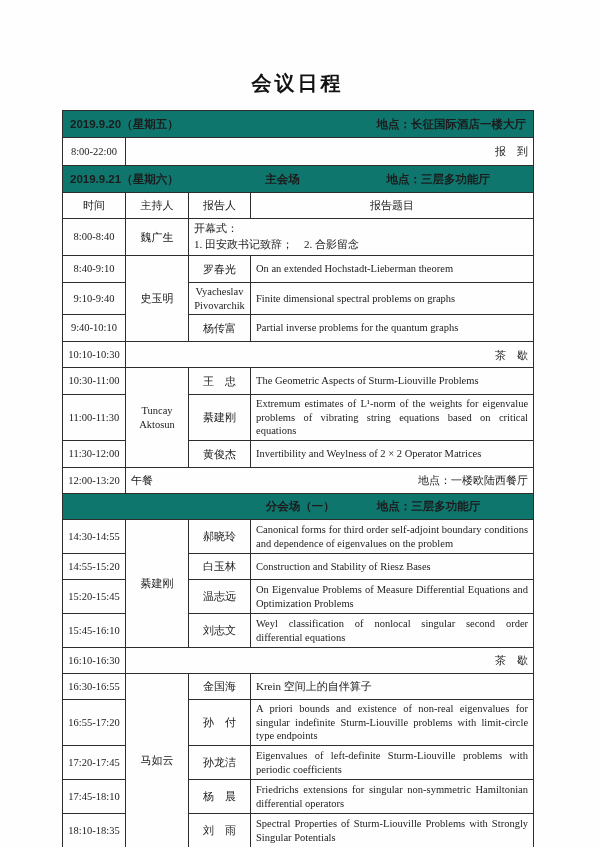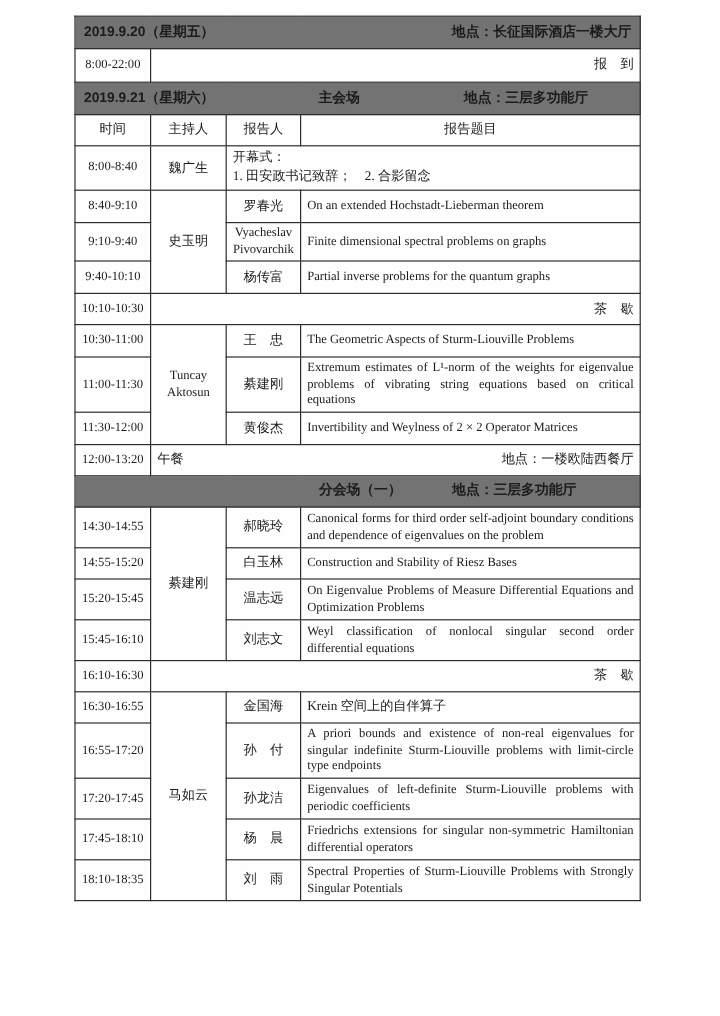--- a/index.html
+++ b/index.html
@@ -9,37 +9,38 @@
        font-family:"Liberation Sans","DejaVu Sans",sans-serif;font-weight:bold;
        font-size:20px;letter-spacing:3px;color:#111;}
   table.sched{border-collapse:collapse;table-layout:fixed;width:471px;margin:13px 0 0 62px;
        border:1.5px solid #2d2d2d;}
   td{border:1px solid #2d2d2d;font-size:11px;padding:2px 5px;vertical-align:middle;line-height:1.3;}
   td.time{text-align:center;font-size:10.5px;white-space:nowrap;padding-left:1px;padding-right:1px;}
   td.person{text-align:center;font-size:11px;}
   td.person-en{text-align:center;font-size:10.5px;}
   td.ttl{text-align:justify;font-size:10.5px;}
   td.ttl-cn{text-align:left;font-size:11px;}
-  tr.band td{background:#737373;font-family:"Liberation Sans","DejaVu Sans",sans-serif;
+  tr.band td{background:#0f766e;font-family:"Liberation Sans","DejaVu Sans",sans-serif;
        font-weight:bold;font-size:11.5px;padding:5px 7px;}
   .flex-between{display:flex;justify-content:space-between;align-items:center;}
   .pad-r36{padding-right:36px;}
   .flex-center{display:flex;justify-content:center;align-items:center;gap:42px;}
   .band-sub{padding-left:150px;}
   td.colhead{text-align:center;font-size:11px;}
   td.spanwide{text-align:right;font-size:11px;}
   .lunch-flex{display:flex;justify-content:space-between;align-items:center;gap:32px;font-size:11px;}
   tr.h27{height:27px;} tr.h26{height:26px;} tr.h28{height:28px;} tr.h34{height:34px;} tr.h32{height:32px;margin-left:32px;}
   .open-line{text-align:left;font-size:11px;line-height:1.45;}
 </style>
 </head>
 <body>
 
 <div class="doc">
 
+  <h1 class="page-title">会议日程</h1>
 
   <table class="sched">
     <colgroup>
       <col style="width:63px">
         <col style="width:63px">
         <col style="width:62px">
         <col style="width:283px">
     </colgroup>
     <tbody>
 

